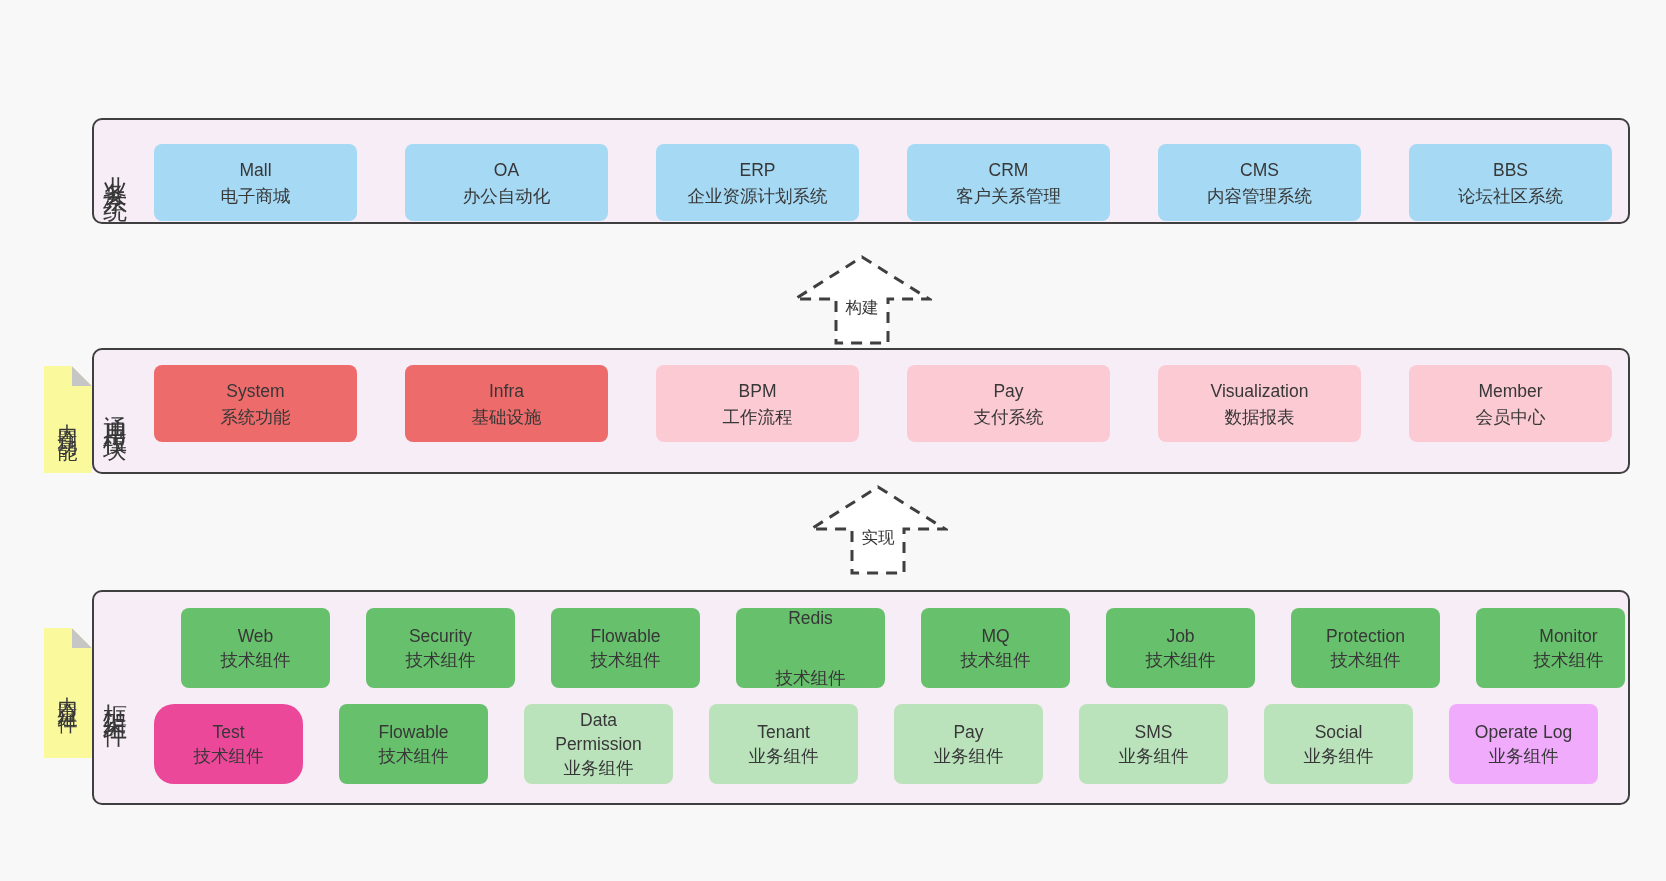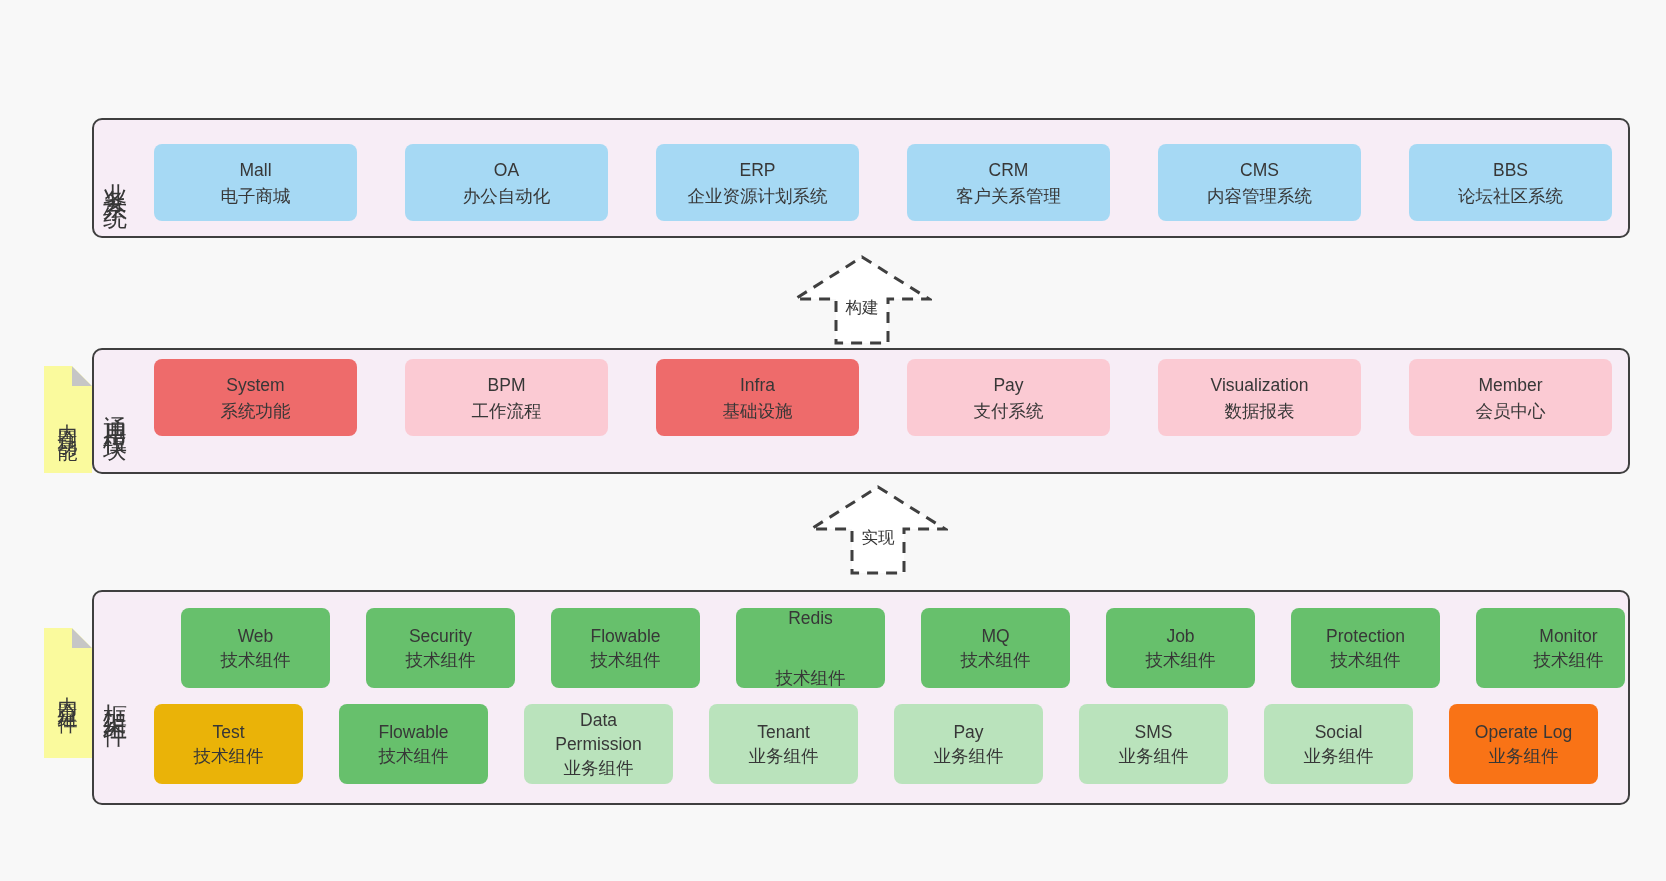--- a/index.html
+++ b/index.html
@@ -17,36 +17,36 @@
   
   .layer{
     position:absolute;
     left:92px;width:1538px;
     background:var(--container-bg,#f7edf6);
     border:2px solid var(--border,#3f3f3f);
     border-radius:10px;
     box-sizing:border-box;
     z-index:2;
   }
-  .layer-business{top:118px;height:120px;padding-left:13px;}
+  .layer-business{top:118px;height:106px;padding-left:13px;}
   .layer-modules{top:348px;height:126px;}
   .layer-components{top:590px;height:215px;}
   .side-label{
     position:absolute;left:9px;top:0;bottom:0;
     display:flex;align-items:center;justify-content:center;
     writing-mode:vertical-rl;text-orientation:upright;
     font-size:24px;letter-spacing:7px;color:var(--text,#373737);
     line-height:1;
   }
   
   .row{position:absolute;left:60px;display:flex;}
   .row6{gap:48px;}
   .row8{gap:36px;}
   .row-business{top:24px;}
-  .row-modules{top:9px;justify-content:flex-end;}
+  .row-modules{top:15px;justify-content:flex-end;}
   .row-comp-1{top:16px;margin-left:27px;}
   .row-comp-2{top:112px;}
   .box{
     border-radius:8px;
     display:flex;flex-direction:column;
     align-items:center;justify-content:center;
     text-align:center;
     box-sizing:border-box;
     padding:2px 10px;
   }
@@ -136,27 +136,27 @@
     <div class="arrow-label">构建</div>
   </div>
 
   <div class="layer layer-modules">
     <div class="side-label">通用模块</div>
     <div class="row row6 row-modules">
         <div class="box box6" style="background: rgb(238, 107, 107);">
           <div class="box-title">System</div>
           <div class="box-subtitle">系统功能</div>
         </div>
-        <div class="box box6" style="background: rgb(251, 202, 211);">
-          <div class="box-title">BPM</div>
-          <div class="box-subtitle">工作流程</div>
-        </div>
         <div class="box box6" style="background: rgb(238, 107, 107);">
           <div class="box-title">Infra</div>
           <div class="box-subtitle">基础设施</div>
+        </div>
+        <div class="box box6" style="background: rgb(251, 202, 211);">
+          <div class="box-title">BPM</div>
+          <div class="box-subtitle">工作流程</div>
         </div>
         <div class="box box6" style="background: rgb(251, 202, 211);">
           <div class="box-title">Pay</div>
           <div class="box-subtitle">支付系统</div>
         </div>
         <div class="box box6" style="background: rgb(251, 202, 211);">
           <div class="box-title">Visualization</div>
           <div class="box-subtitle">数据报表</div>
         </div>
         <div class="box box6" style="background: rgb(251, 202, 211);">
@@ -203,21 +203,21 @@
         <div class="box box8" style="background: rgb(103, 192, 108);">
           <div class="box-title">Protection</div>
           <div class="box-subtitle">技术组件</div>
         </div>
         <div class="box box8" style="background: rgb(103, 192, 108); padding-left: 48px;">
           <div class="box-title">Monitor</div>
           <div class="box-subtitle">技术组件</div>
         </div>
       </div>
     <div class="row row8 row-comp-2">
-        <div class="box box8" style="background: #eab308;">
+        <div class="box box8" style="background: #ec4899; border-radius: 20px;">
           <div class="box-title">Test</div>
           <div class="box-subtitle">技术组件</div>
         </div>
         <div class="box box8" style="background: rgb(103, 192, 108);">
           <div class="box-title">Flowable</div>
           <div class="box-subtitle">技术组件</div>
         </div>
         <div class="box box8" style="background: rgb(186, 227, 188);">
           <div class="box-title">Data Permission</div>
           <div class="box-subtitle">业务组件</div>
@@ -231,20 +231,20 @@
           <div class="box-subtitle">业务组件</div>
         </div>
         <div class="box box8" style="background: rgb(186, 227, 188); align-items: flex-end;">
           <div class="box-title">SMS</div>
           <div class="box-subtitle">业务组件</div>
         </div>
         <div class="box box8" style="background: rgb(186, 227, 188);">
           <div class="box-title">Social</div>
           <div class="box-subtitle">业务组件</div>
         </div>
-        <div class="box box8" style="background: #f97316;">
+        <div class="box box8" style="background: #f0abfc;">
           <div class="box-title">Operate Log</div>
           <div class="box-subtitle">业务组件</div>
         </div>
       </div>
   </div>
 
 </div>
 
 </body></html>

